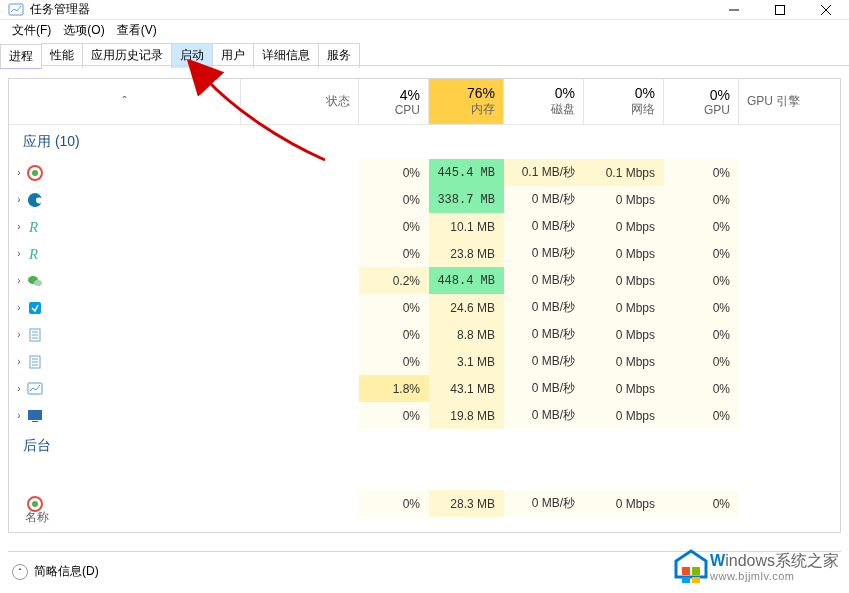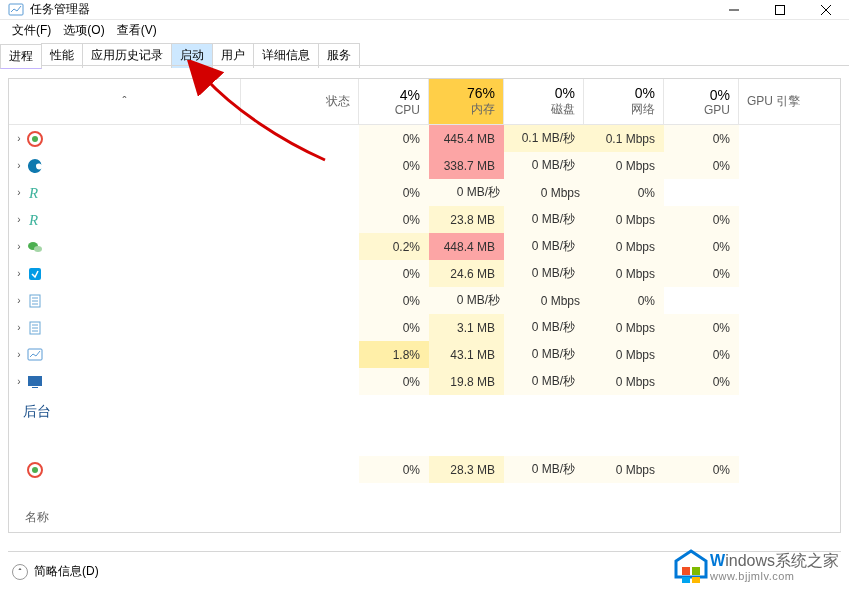--- a/index.html
+++ b/index.html
@@ -49,21 +49,21 @@
 .row { display: flex; height: 27px; align-items: center; }
 .row .cell { height: 100%; display: flex; align-items: center; justify-content: flex-end; padding-right: 8px; border-right: 1px solid transparent; }
 .row .cell.name { justify-content: flex-start; padding-left: 2px; }
 .row .chev { width: 16px; text-align:center; color:#555; font-size:10px; }
 .row .chev.blank { visibility:hidden; }
 .row .picon { width: 16px; height:16px; margin-right: 8px; display:inline-flex; align-items:center; justify-content:center; }
 
 .heat-0 { background: #fffcf0; }
 .heat-1 { background: #fff7d0; }
 .heat-2 { background: #ffefa8; }
-.heat-3 { background: #fca5a5; }
+.heat-3 { background: #86efac; font-family: Liberation Mono, monospace; }
 .heat-h { background: #ffcf48; }
 
 .row .cell.col-cpu, .row .cell.col-mem, .row .cell.col-disk, .row .cell.col-net, .row .cell.col-gpu { font-size:12px; color:#333; }
 
 
 .footer { position: absolute; left: 8px; right: 8px; bottom: 8px; height: 34px; display: flex; align-items: center; border-top: 1px solid #d6d6d6; padding-top:6px; }
 .footer .left-btn { display: flex; align-items: center; gap: 6px; padding: 2px 4px; font-size:12px; }
 .footer .chev-circle { width:16px; height:16px; border:1px solid #999; border-radius:50%; display:inline-flex; align-items:center; justify-content:center; font-size:9px; }
 
 
@@ -163,20 +163,21 @@
       </div>
     <div class="col col-gpu">
         <span class="pct">0%</span>
         <span class="lbl">GPU</span>
       </div>
     <div class="col col-engine">
         <span class="lbl" style="text-align:left;">GPU 引擎</span>
       </div>
   </div>
   <div class="tbody" id="tbody">
+      <div class="group-row">应用 (10)</div>
       <div class="row">
         <div class="cell name col-name">
           <span class="chev">›</span>
           <span class="picon">
             <svg width="16" height="16" viewBox="0 0 16 16">
               <circle cx="8" cy="8" r="7" fill="none" stroke="#e74c3c" stroke-width="2"></circle>
               <circle cx="8" cy="8" r="3" fill="#4caf50"></circle>
             </svg>
           </span>
         </div>
@@ -209,20 +210,21 @@
         <div class="cell name col-name">
           <span class="chev">›</span>
           <span class="picon">
             <svg width="16" height="16">
               <text x="2" y="13" font-family="serif" font-style="italic" font-size="15" fill="#3fb39d">R</text>
             </svg>
           </span>
         </div>
         <div class="cell col-status"></div>
         <div class="cell col-cpu heat-0">0%</div>
+        <div class="cell col-mem heat-1">10.1 MB</div>
         <div class="cell col-disk heat-0">0 MB/秒</div>
         <div class="cell col-net heat-0">0 Mbps</div>
         <div class="cell col-gpu heat-0">0%</div>
         <div class="cell col-engine"></div>
       </div>
       <div class="row">
         <div class="cell name col-name">
           <span class="chev">›</span>
           <span class="picon">
             <svg width="16" height="16">
@@ -281,20 +283,21 @@
             <svg width="16" height="16">
               <rect x="3" y="2" width="10" height="12" fill="#fff" stroke="#6aa7d6"></rect>
               <line x1="5" y1="5" x2="11" y2="5" stroke="#6aa7d6"></line>
               <line x1="5" y1="8" x2="11" y2="8" stroke="#6aa7d6"></line>
               <line x1="5" y1="11" x2="11" y2="11" stroke="#6aa7d6"></line>
             </svg>
           </span>
         </div>
         <div class="cell col-status"></div>
         <div class="cell col-cpu heat-0">0%</div>
+        <div class="cell col-mem heat-1">8.8 MB</div>
         <div class="cell col-disk heat-0">0 MB/秒</div>
         <div class="cell col-net heat-0">0 Mbps</div>
         <div class="cell col-gpu heat-0">0%</div>
         <div class="cell col-engine"></div>
       </div>
       <div class="row">
         <div class="cell name col-name">
           <span class="chev">›</span>
           <span class="picon">
             <svg width="16" height="16">

